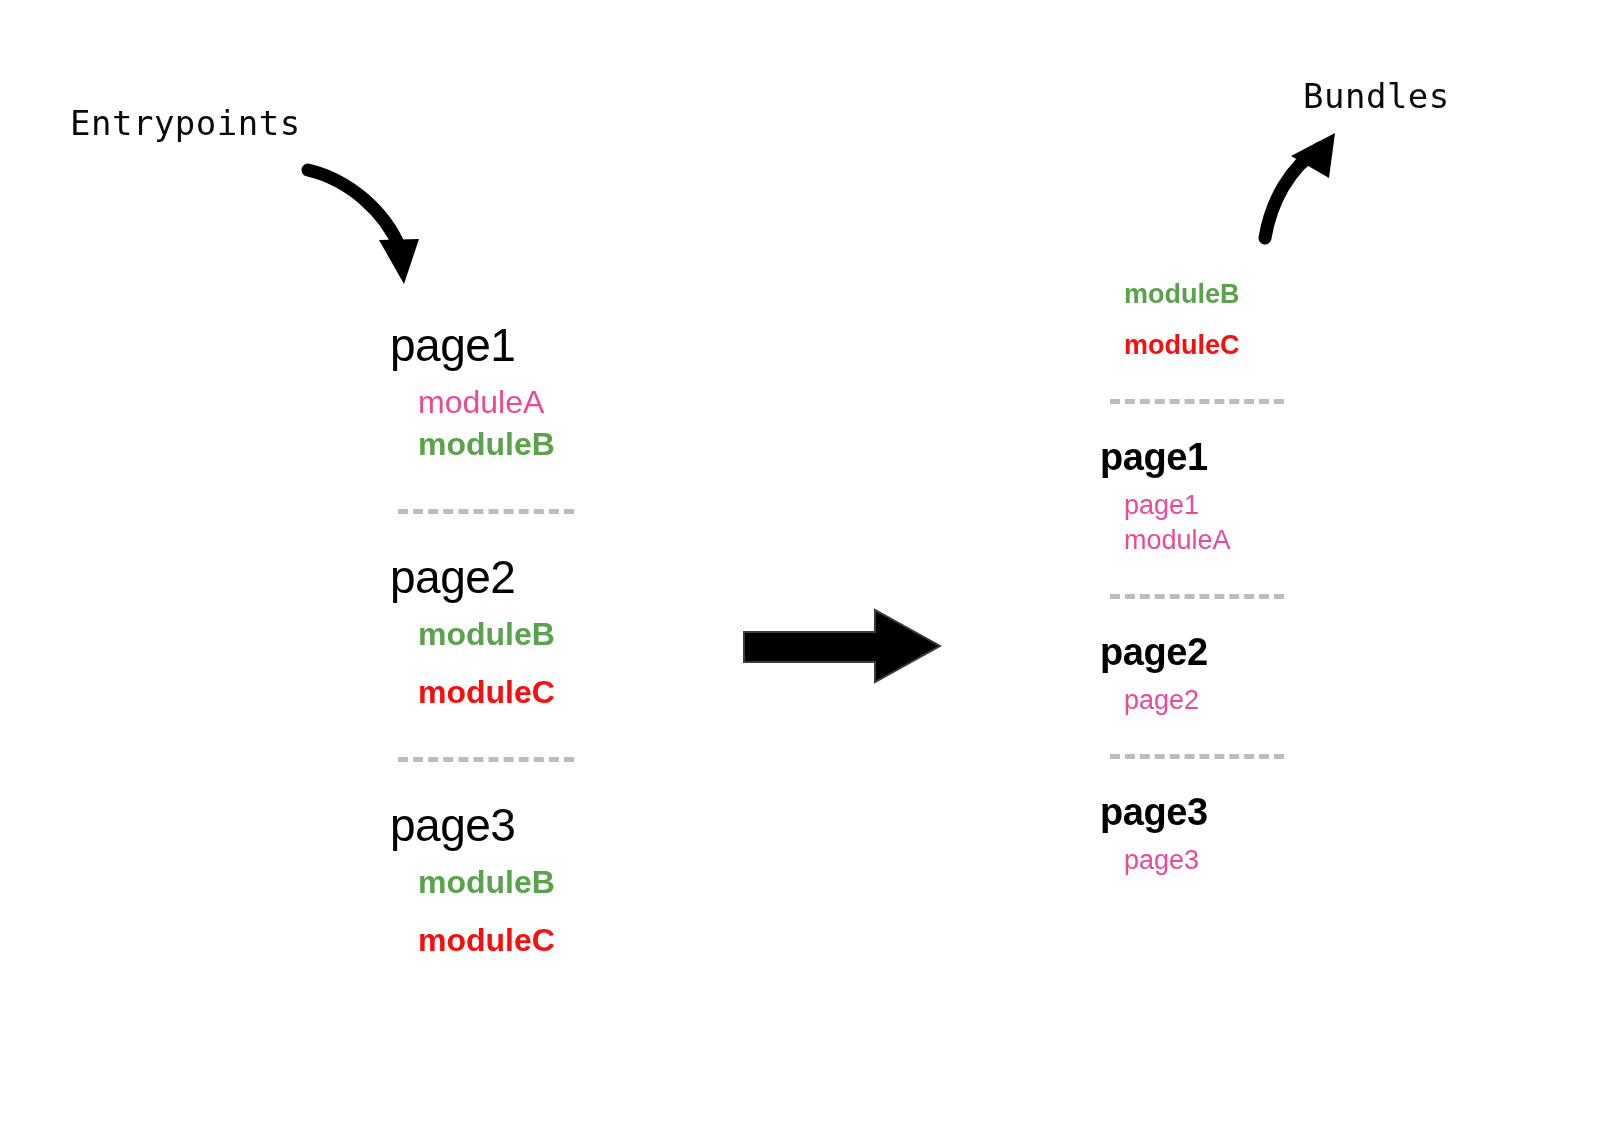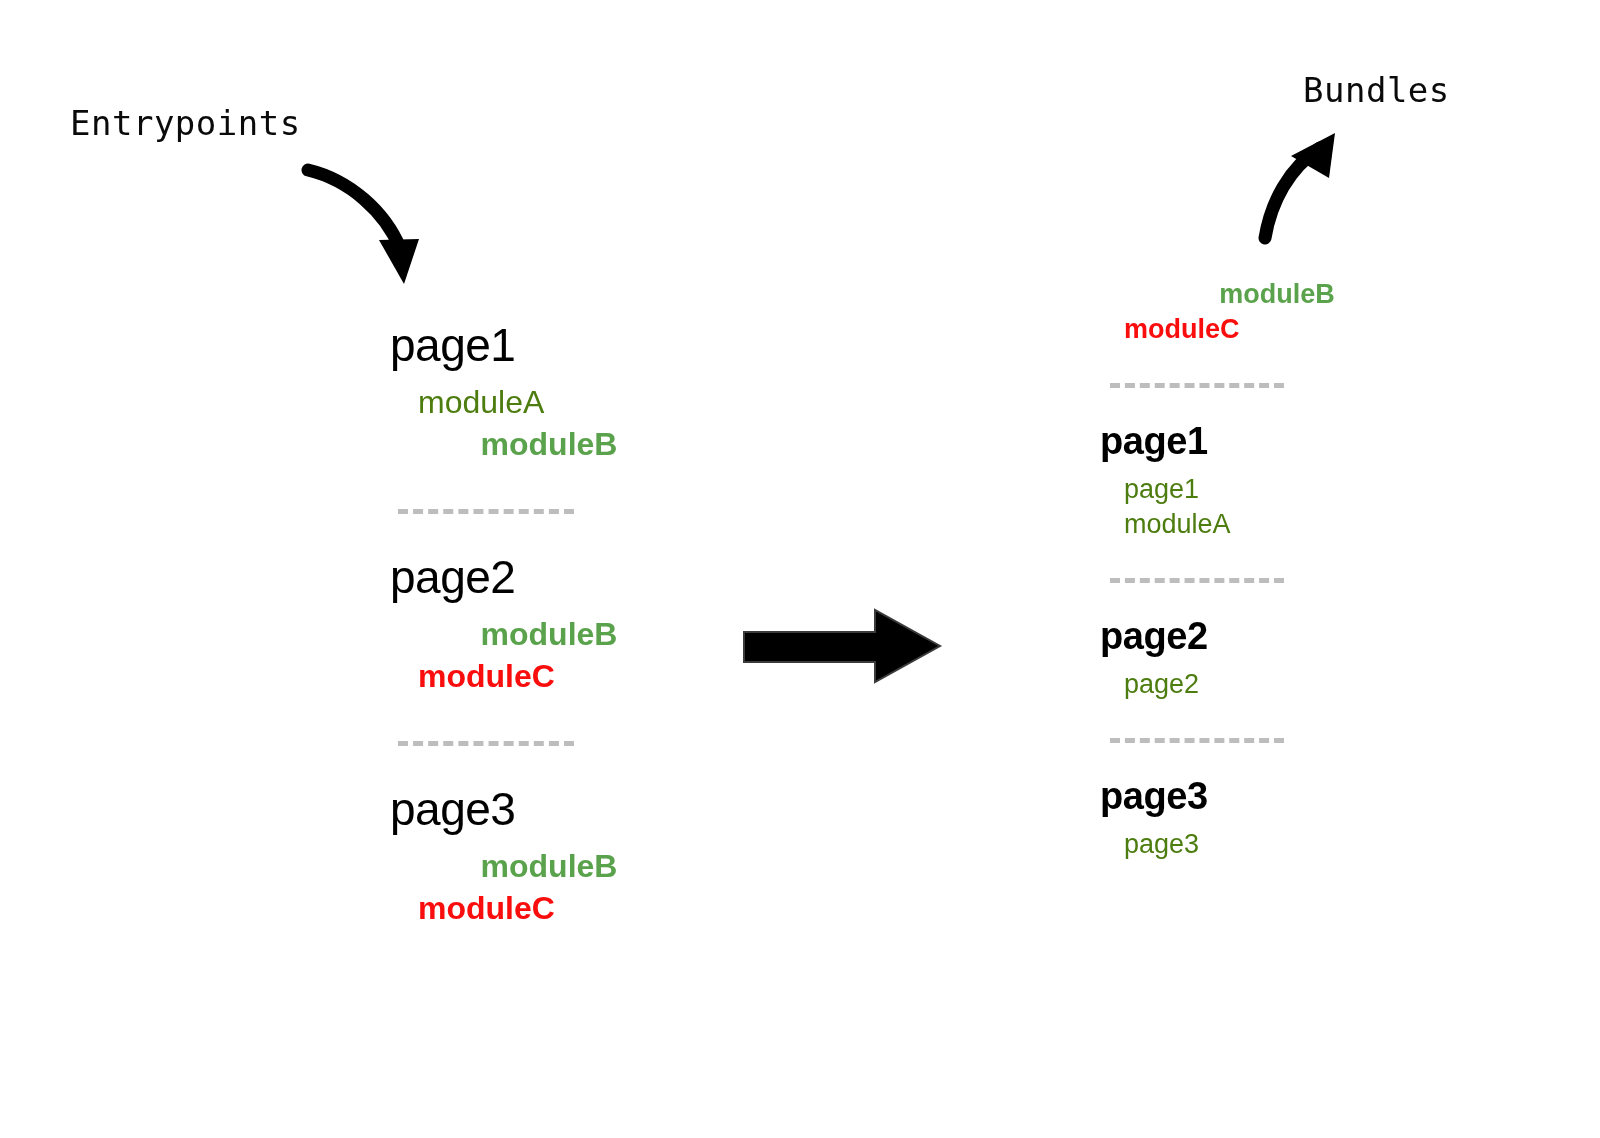--- a/index.html
+++ b/index.html
@@ -23,21 +23,21 @@
   .mono-label {
     position: absolute;
     font-family: "DejaVu Sans Mono", "Liberation Mono", monospace;
     font-size: 34px;
     font-weight: 400;
     letter-spacing: 0.5px;
     color: #0a0a0a;
     white-space: nowrap;
   }
   #entrypoints-label { left: 70px; top: 103px; }
-  #bundles-label { left: 1303px; top: 70px; }
+  #bundles-label { left: 1303px; top: 76px; }
 
   
   .arrow-svg {
     position: absolute;
     overflow: visible;
     pointer-events: none;
   }
   #entry-arrow-svg { left: 280px; top: 140px; }
   #bundle-arrow-svg { left: 1225px; top: 120px; }
   #big-arrow-svg { left: 740px; top: 600px; }
@@ -90,23 +90,23 @@
   .left-col .module-list { padding-left: 28px; margin-top: 14px; }
   .right-col .module-list { padding-left: 24px; margin-top: 12px; }
 
   .module-item {
     white-space: nowrap;
     line-height: 1.30;
   }
   .left-col .module-item { font-size: 32px; }
   .right-col .module-item { font-size: 27px; }
 
-  .mod-plain  { font-weight: 400; color: #4d7c0f; }
-  .mod-shared { font-weight: 700; color: #5aa24b; text-align: center; }
-  .mod-unique { font-weight: 700; color: #f90d0d; }
+  .mod-plain  { font-weight: 400; color: #ec4899; }
+  .mod-shared { font-weight: 700; color: #5aa24b; }
+  .mod-unique { font-weight: 700; color: #f90d0d; margin-top: 16px; }
 
   .divider {
     border: 0;
     border-top: 5px dashed #bdbdbd;
     margin: 0;
   }
   .left-col .divider  { width: 176px; margin-left: 8px; }
   .right-col .divider { width: 174px; margin-left: 10px; }
 
   .spacer-before-div-left  { height: 44px; }

